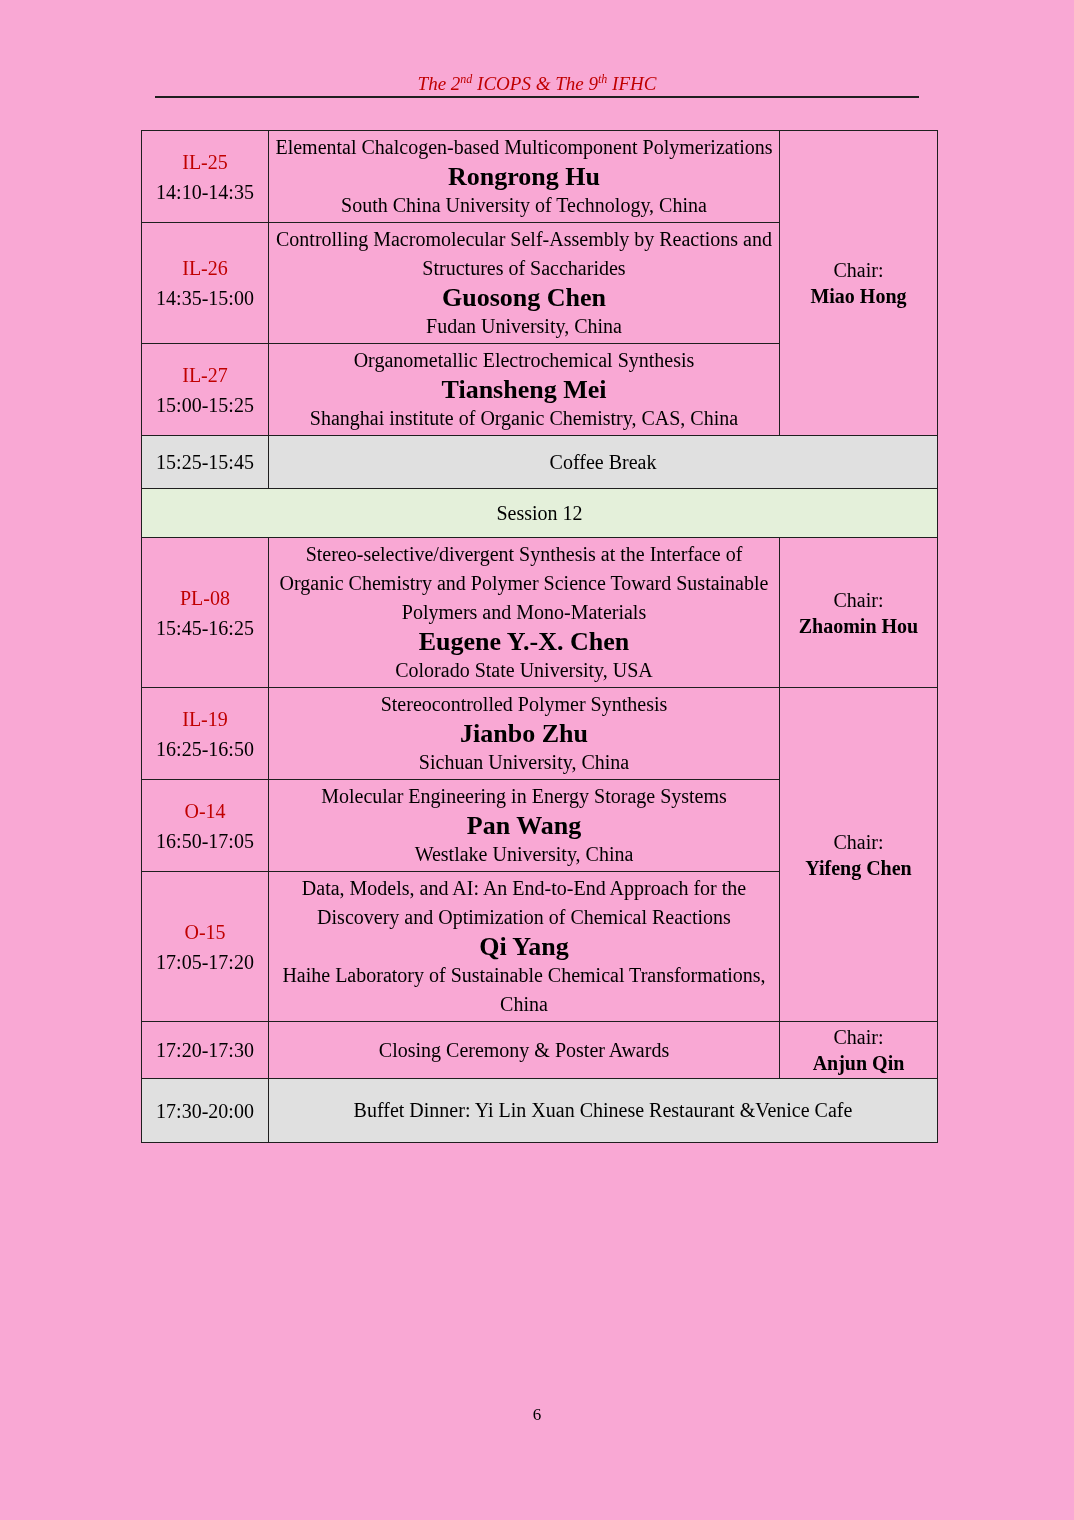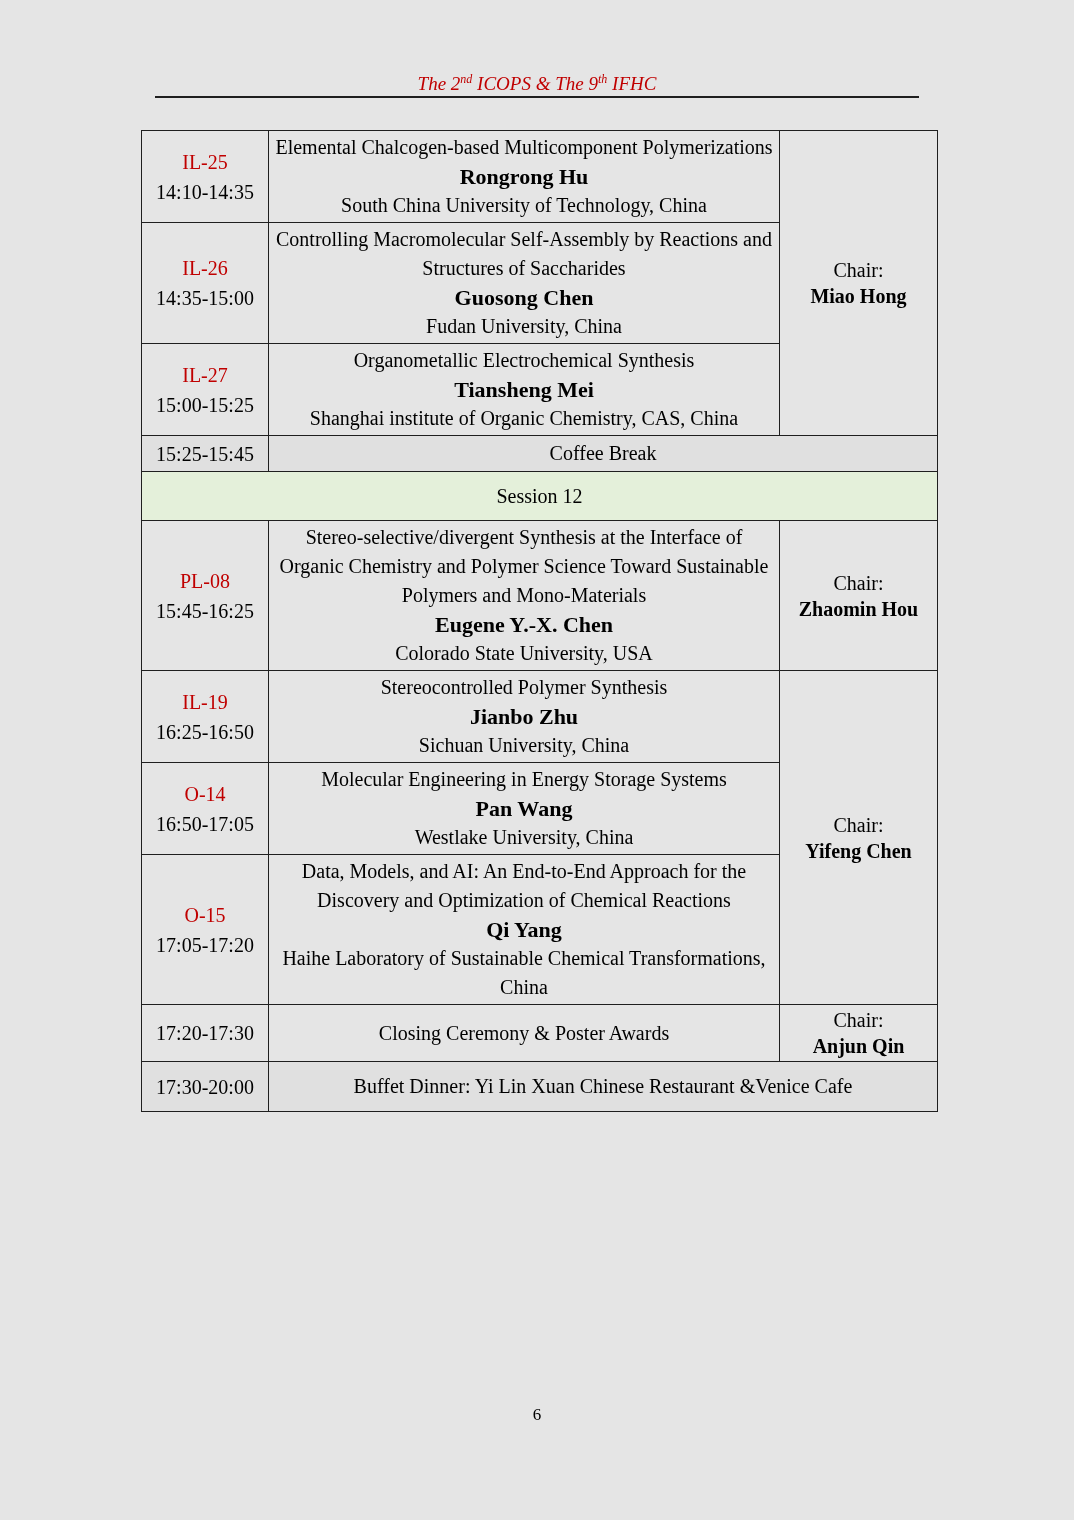--- a/index.html
+++ b/index.html
@@ -10,21 +10,21 @@
   }
   * { margin: 0; padding: 0; box-sizing: border-box; }
   html, body { background: #ffffff; }
   body {
     width: 1074px;
     height: 1520px;
     position: relative;
     font-family: "Liberation Serif", "DejaVu Serif", serif;
     color: #000000;
   }
-  .page { position: absolute; inset: 0; background: #e5e5e5; }
+  .page { position: absolute; inset: 0; background: #f9a8d4; }
 
   .doc-header {
     position: absolute;
     top: 72px;
     left: 0;
     width: 100%;
     text-align: center;
     font-size: 19px;
     font-style: italic;
     color: var(--accent-red, #c00000);
@@ -56,21 +56,21 @@
     overflow: hidden;
   }
   col.c-time  { width: 127px; }
   col.c-talk  { width: 511px; }
   col.c-chair { width: 158px; }
 
   .time-cell { line-height: 30px; }
   .talk-code { color: var(--accent-red, #c00000); }
 
   .talk-cell { line-height: 29px; }
-  .talk-speaker { font-weight: bold; font-size: 22px; }
+  .talk-speaker { font-weight: bold; font-size: 26px; }
 
   .chair-cell { line-height: 26px; }
   .chair-name { font-weight: bold; }
 
   .row-gray td { background: var(--row-gray, #e0e0e0); }
   .row-session td { background: var(--session-green, #e4f0da); }
 
   .dinner-label { text-align: left; padding-left: 12px; }
 
   .doc-footer {
@@ -132,21 +132,21 @@
         <div class="talk-code">IL-27</div>
         <div class="talk-time">15:00-15:25</div>
       </td>
       <td class="talk-cell">
         <div class="talk-title">Organometallic Electrochemical Synthesis</div>
         <div class="talk-speaker">Tiansheng Mei</div>
         <div class="talk-affil">Shanghai institute of Organic Chemistry, CAS, China</div>
       </td>
     </tr>
 
-    <tr class="row-gray" style="height:36px">
+    <tr class="row-gray" style="height:53px">
       <td class="time-cell">
         <div>15:25-15:45</div>
       </td>
       <td colspan="2">
         <div>Coffee Break</div>
       </td>
     </tr>
 
     <tr class="row-session" style="height:49px">
       <td colspan="3">
@@ -216,21 +216,21 @@
       </td>
       <td>
         <div>Closing Ceremony &amp; Poster Awards</div>
       </td>
       <td class="chair-cell">
         <div>Chair:</div>
         <div class="chair-name">Anjun Qin</div>
       </td>
     </tr>
 
-    <tr class="row-gray" style="height:50px">
+    <tr class="row-gray" style="height:64px">
       <td class="time-cell">
         <div>17:30-20:00</div>
       </td>
       <td colspan="2" class="dinner-label">
         <div>Buffet Dinner: Yi Lin Xuan Chinese Restaurant &amp;Venice Cafe</div>
       </td>
     </tr>
   </tbody>
     </table>
 

